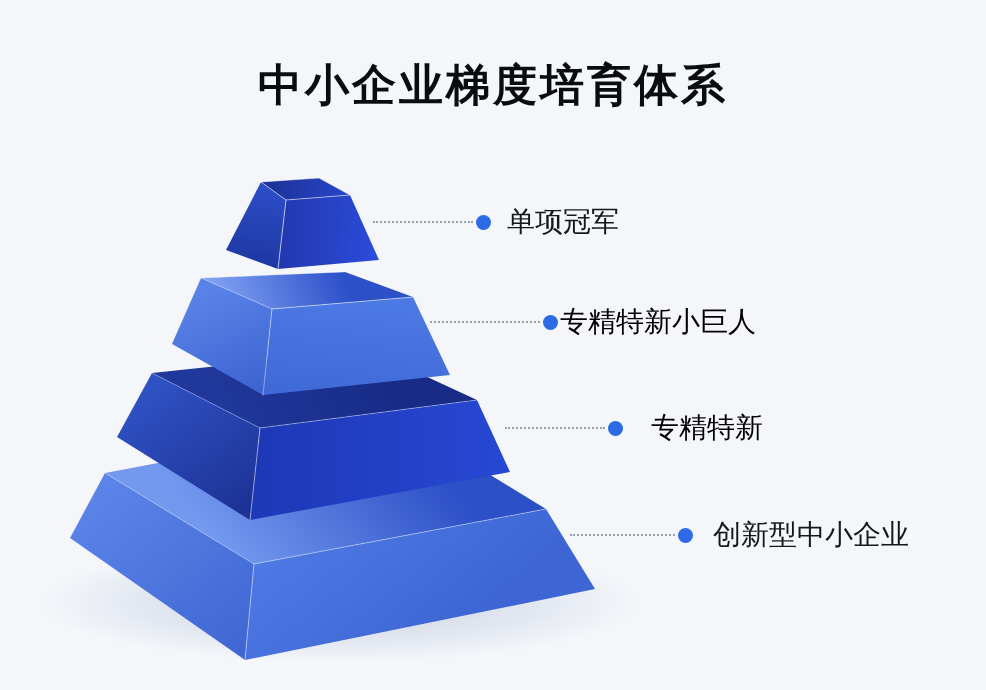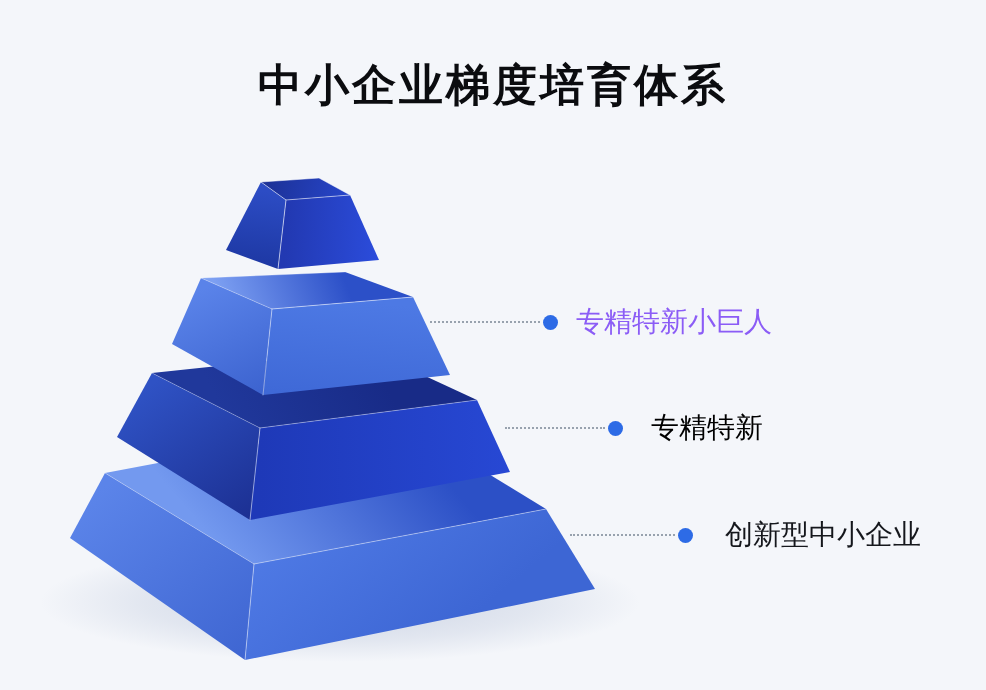--- a/index.html
+++ b/index.html
@@ -110,32 +110,37 @@
       <polyline points="201,278 272,309" fill="none" stroke="#ffffff" stroke-opacity="0.3" stroke-width="1" stroke-linecap="round"></polyline>
       <polyline points="272,309 413,297" fill="none" stroke="#ffffff" stroke-opacity="0.5" stroke-width="1" stroke-linecap="round"></polyline>
       <polyline points="272,309 263,395" fill="none" stroke="#ffffff" stroke-opacity="0.45" stroke-width="1" stroke-linecap="round"></polyline>
       <polygon points="261,182 319,178 350,195 286,200" fill="url(#g3_0)"></polygon>
       <polygon points="226,250 261,182 286,200 278,269" fill="url(#g3_1)"></polygon>
       <polygon points="286,200 350,195 379,260 278,269" fill="url(#g3_2)"></polygon>
       <polyline points="261,182 319,178 350,195 286,200 261,182" fill="none" stroke="#ffffff" stroke-opacity="0.5" stroke-width="1" stroke-linecap="round"></polyline>
       <polyline points="286,200 278,269" fill="none" stroke="#ffffff" stroke-opacity="0.6" stroke-width="1" stroke-linecap="round"></polyline>
     </svg>
 
+  <div class="label-row" style="left: 373px; top: 202px;">
+    <span class="leader" style="width: 100px; border-top-color: rgb(152, 162, 174);"></span>
+    <span class="dot" style="background: rgb(45, 107, 230);"></span>
+    <span class="label-text" style="margin-left: 16px; color: rgb(21, 23, 28);">单项冠军</span>
+  </div>
 
   <div class="label-row" style="left: 430px; top: 302px;">
     <span class="leader" style="width: 110px; border-top-color: rgb(152, 162, 174);"></span>
     <span class="dot" style="background: rgb(45, 107, 230);"></span>
-    <span class="label-text" style="margin-left: 18px; color: #8b5cf6;">专精特新小巨人</span>
+    <span class="label-text" style="margin-left: 2px; color: #000000;">专精特新小巨人</span>
   </div>
 
   <div class="label-row" style="left: 505px; top: 408px;">
     <span class="leader" style="width: 100px; border-top-color: rgb(152, 162, 174);"></span>
     <span class="dot" style="background: rgb(45, 107, 230);"></span>
     <span class="label-text" style="margin-left: 28px; color: #000000;">专精特新</span>
   </div>
 
   <div class="label-row" style="left: 570px; top: 515px;">
     <span class="leader" style="width: 105px; border-top-color: rgb(152, 162, 174);"></span>
     <span class="dot" style="background: rgb(45, 107, 230);"></span>
-    <span class="label-text" style="margin-left: 32px; color: rgb(21, 23, 28);">创新型中小企业</span>
+    <span class="label-text" style="margin-left: 20px; color: rgb(21, 23, 28);">创新型中小企业</span>
   </div>
 
 </div>
 
 </body></html>

